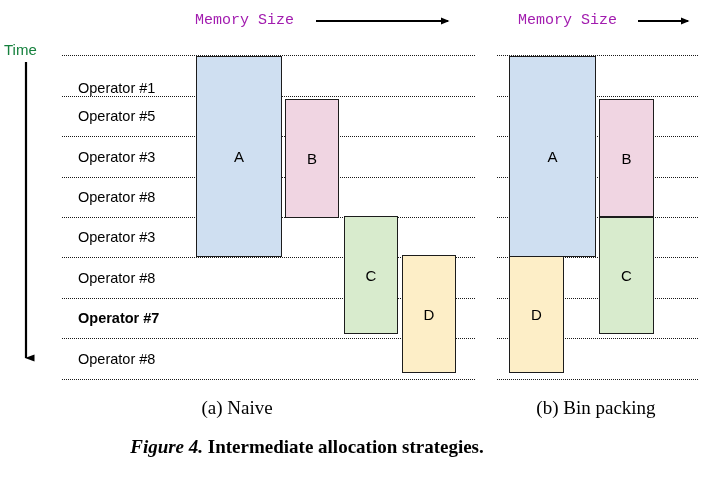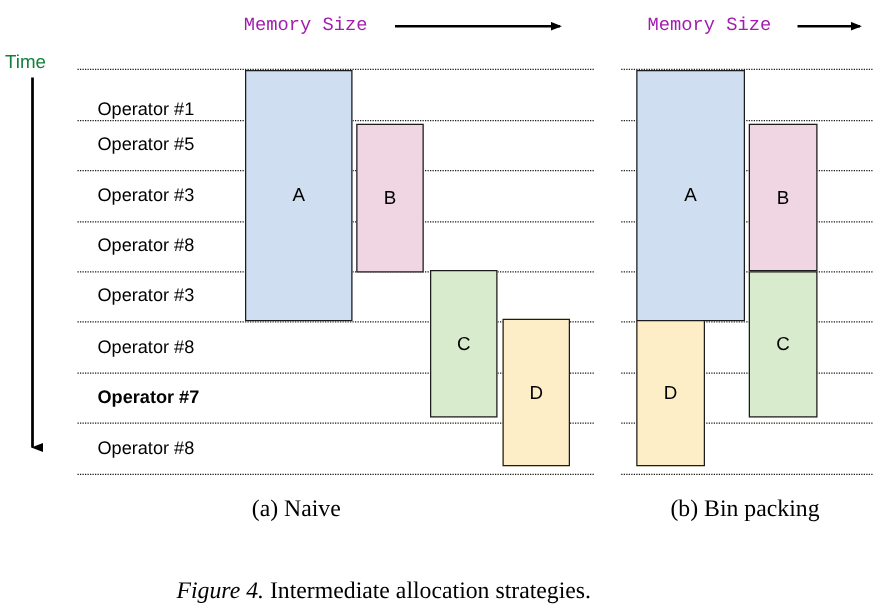--- a/index.html
+++ b/index.html
@@ -192,18 +192,18 @@
   </div>
 
   <div class="abs block" style="left:509px; top:256px; width:55px; height:117px; background:#fdeec7;">
     <span class="block-letter">D</span>
   </div>
 
   <div class="abs subcaption" style="left:496px; top:398px; width:200px;">(b) Bin packing</div>
 
   <div class="abs subcaption" style="left:137px; top:398px; width:200px;">(a) Naive</div>
 
-  <div class="abs main-caption" style="left:0px; top:462px; width:614px;">
+  <div class="abs main-caption" style="left:0px; top:436px; width:614px;font-weight:bold;">
     <span class="fignum">Figure 4.</span>
     <span>Intermediate allocation strategies.</span>
   </div>
 
 </div>
 
 </body></html>

